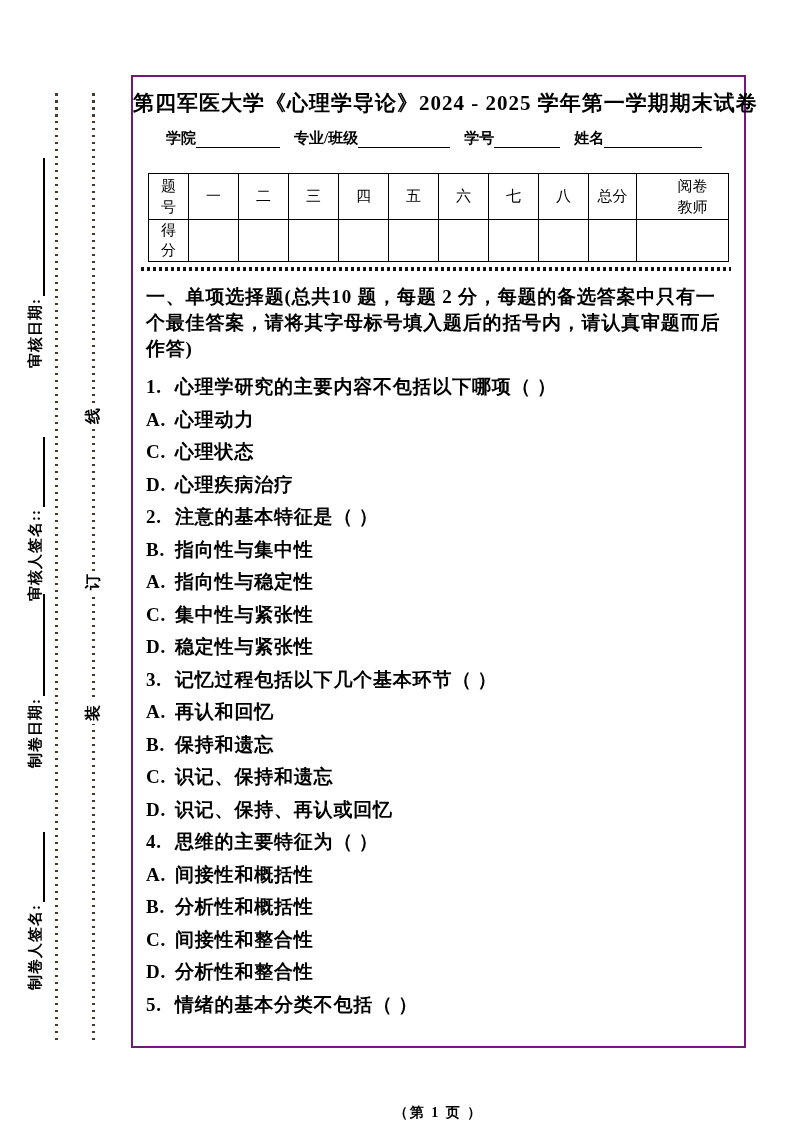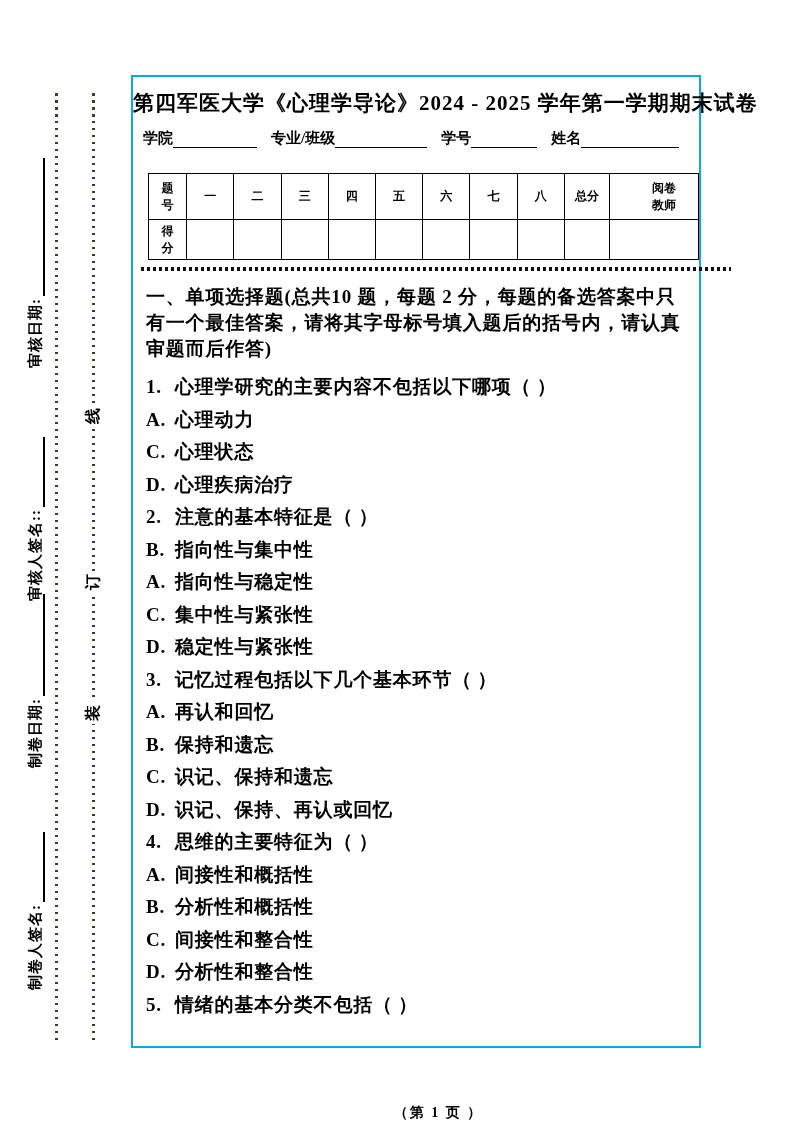--- a/index.html
+++ b/index.html
@@ -54,55 +54,55 @@
     z-index:2;
   }
   .bc1 { top:406px; }
   .bc2 { top:572px; }
   .bc3 { top:703px; }
 
   
   .exam-box {
     position:absolute;
     left:131px; top:75px;
-    width:570px; height:973px;
-    border:2px solid #0ea5e9;
+    width:615px; height:973px;
+    border:2px solid #701a75;
     background:#fff;
   }
   .exam-title {
     position:absolute;
     top:12px; left:0; right:0;
     text-align:center;
     font-size:21px; font-weight:600;
     letter-spacing:1px;
     white-space:nowrap;
   }
   .fields-row {
     position:absolute;
-    top:52px; left:10px; right:14px;
+    top:52px; left:33px; right:14px;
     display:flex;
     align-items:flex-end;
     font-size:15px; font-weight:600;
   }
   .field { display:flex; align-items:flex-end; }
   .field + .field { margin-left:14px; }
   .field-blank {
     display:inline-block;
     border-bottom:1.5px solid #000;
     height:1.15em;
   }
   .fb1 { width:84px; } .fb2 { width:92px; } .fb3 { width:66px; } .fb4 { width:98px; }
 
   .score-table {
     position:absolute;
     top:96px; left:15px;
     border-collapse:collapse;
     table-layout:fixed;
     text-align:center;
-    font-size:12px; font-weight:700;
+    font-size:15px; font-weight:400;
   }
   .score-table td { border:1.6px solid #000; padding:0; vertical-align:middle; }
   .row-head { height:46px; }
   .row-score { height:40px; }
   .stack2 { display:inline-block; width:1.15em; word-break:break-all; line-height:1.35; }
   .stack4 { display:inline-block; width:2.3em;  word-break:break-all; line-height:1.35;margin-left:20px; }
 
   .dotted-sep {
     position:absolute;
     top:190px; left:8px; width:590px; height:4px;

